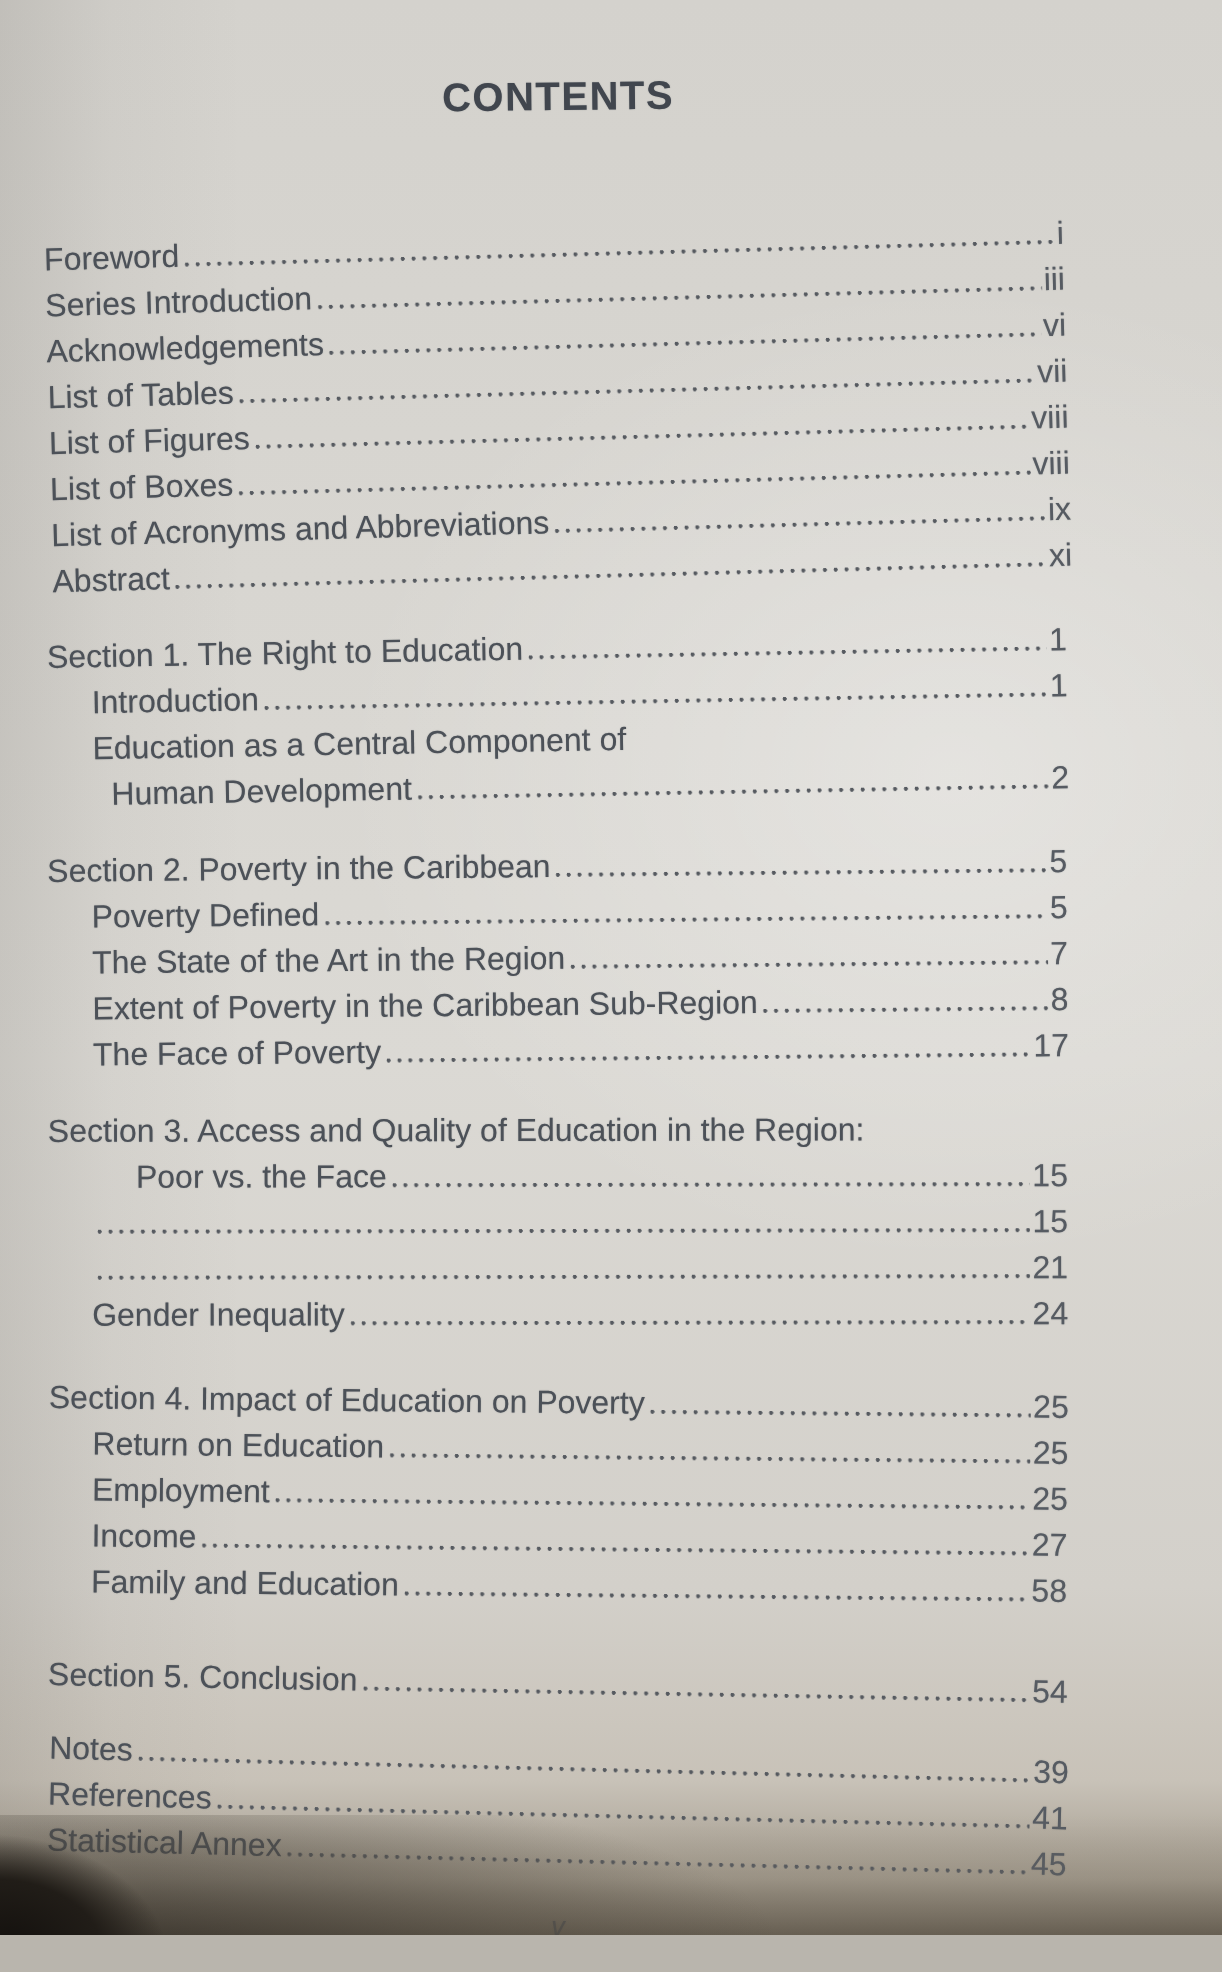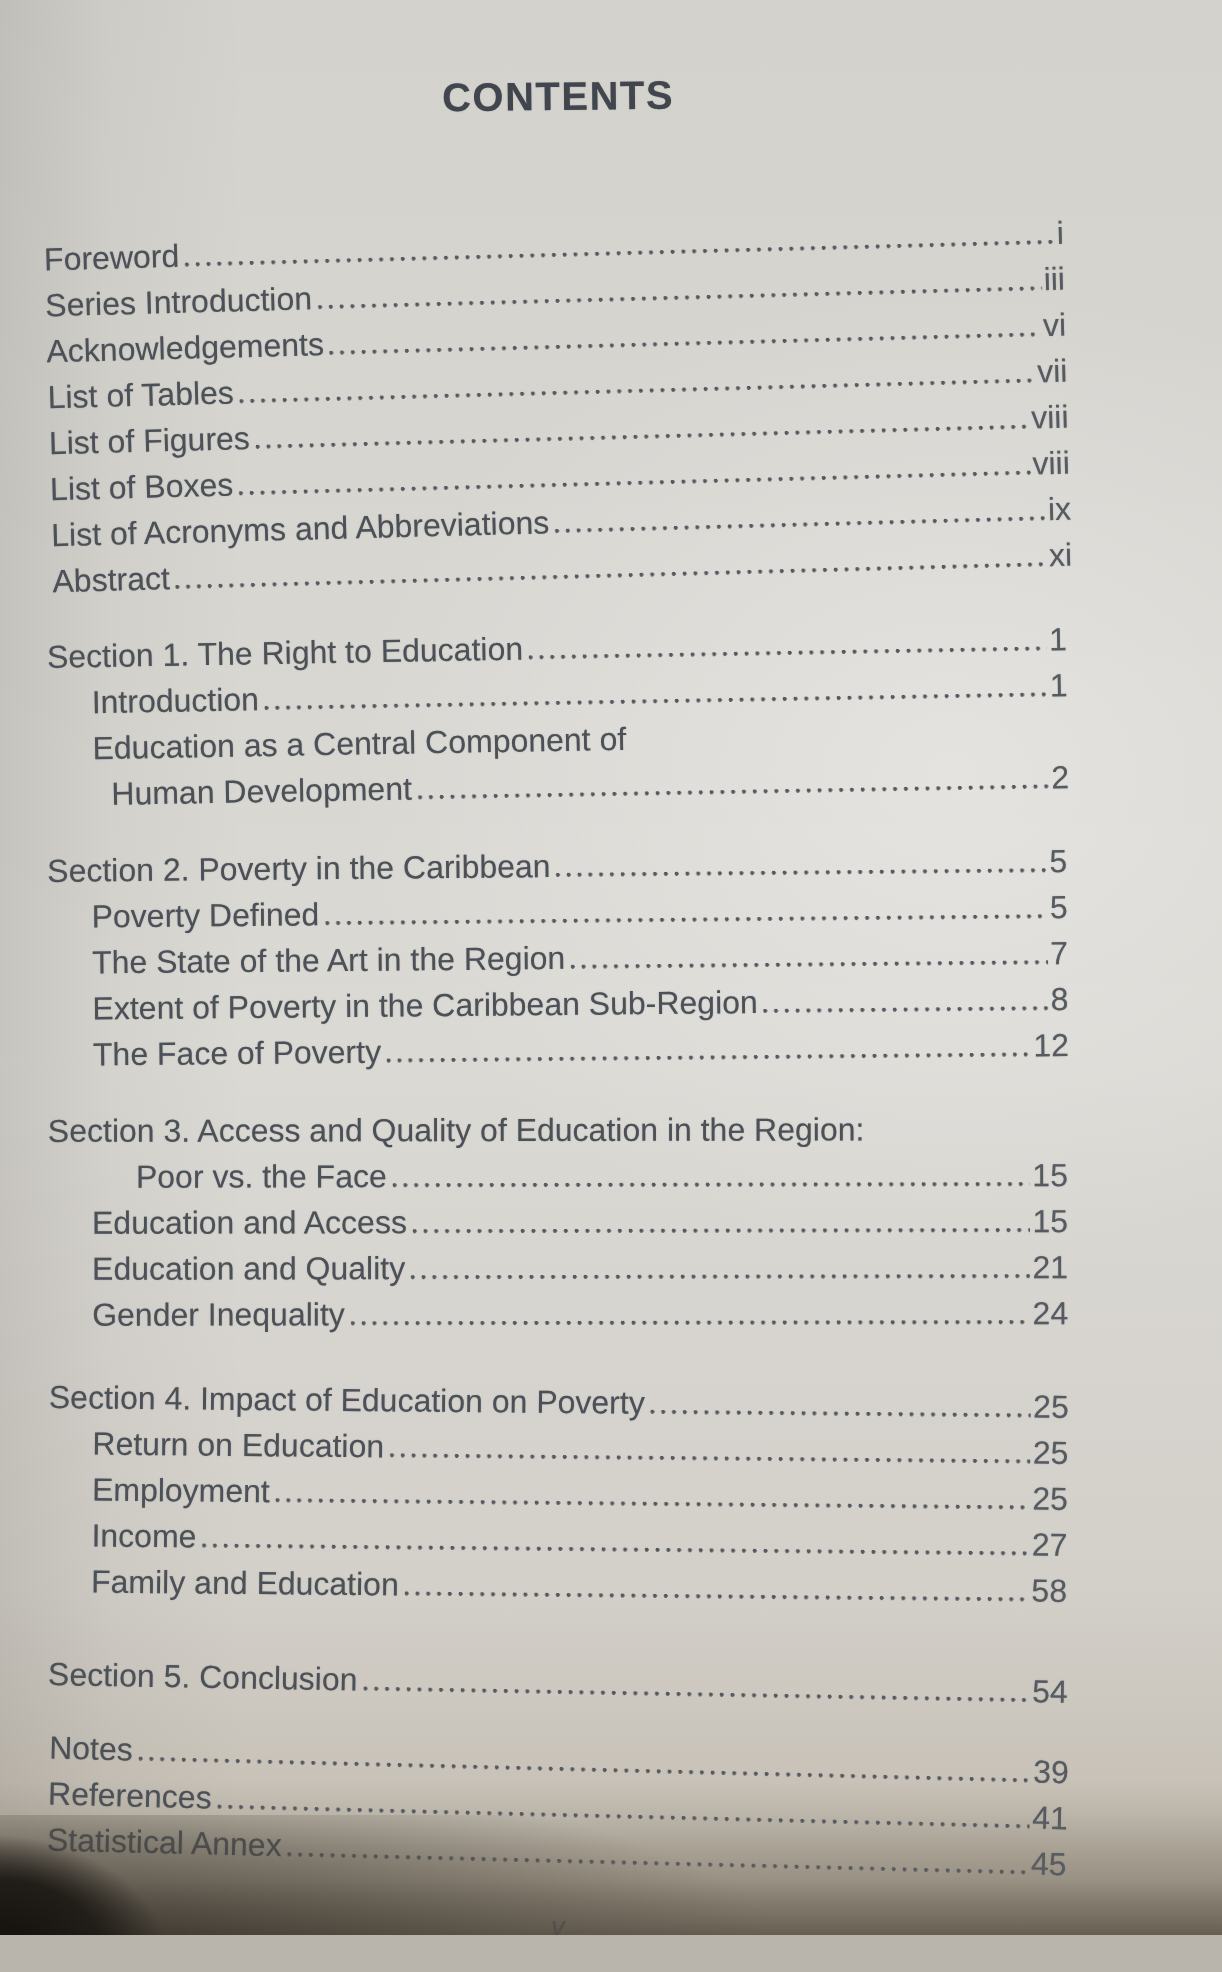--- a/index.html
+++ b/index.html
@@ -148,39 +148,37 @@
             <span class="toc-page">7</span>
           </div>
           <div class="toc-row indent-1">
             <span class="toc-label">Extent of Poverty in the Caribbean Sub-Region</span>
             <span class="toc-dots"></span>
             <span class="toc-page">8</span>
           </div>
           <div class="toc-row indent-1">
             <span class="toc-label">The Face of Poverty</span>
             <span class="toc-dots"></span>
-            <span class="toc-page">12</span>
+            <span class="toc-page">17</span>
           </div>
         </div>
         <div class="toc-group" style="transform: rotate(-0.1deg);">
           <div class="toc-row indent-0">
             <span class="toc-label">Section 3. Access and Quality of Education in the Region:</span>
           </div>
           <div class="toc-row indent-3">
             <span class="toc-label">Poor vs. the Face</span>
             <span class="toc-dots"></span>
             <span class="toc-page">15</span>
           </div>
           <div class="toc-row indent-1">
-            <span class="toc-label">Education and Access</span>
             <span class="toc-dots"></span>
             <span class="toc-page">15</span>
           </div>
           <div class="toc-row indent-1">
-            <span class="toc-label">Education and Quality</span>
             <span class="toc-dots"></span>
             <span class="toc-page">21</span>
           </div>
           <div class="toc-row indent-1">
             <span class="toc-label">Gender Inequality</span>
             <span class="toc-dots"></span>
             <span class="toc-page">24</span>
           </div>
         </div>
         <div class="toc-group" style="transform: rotate(0.55deg);">

